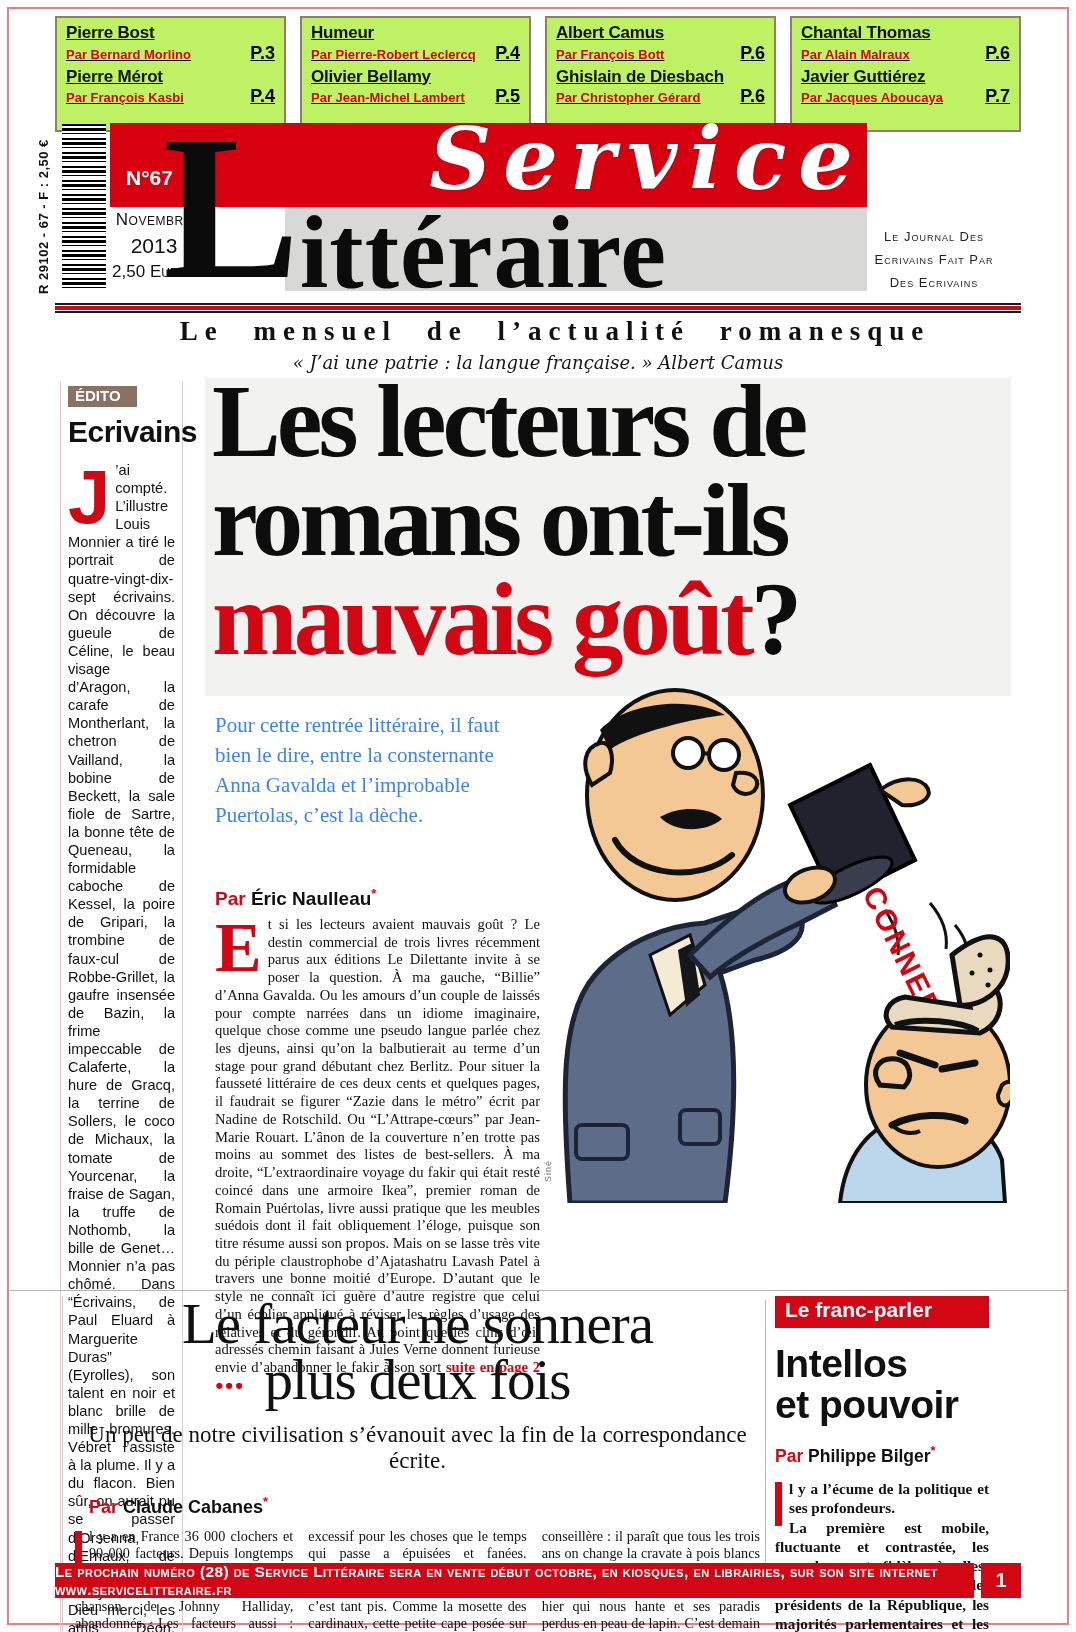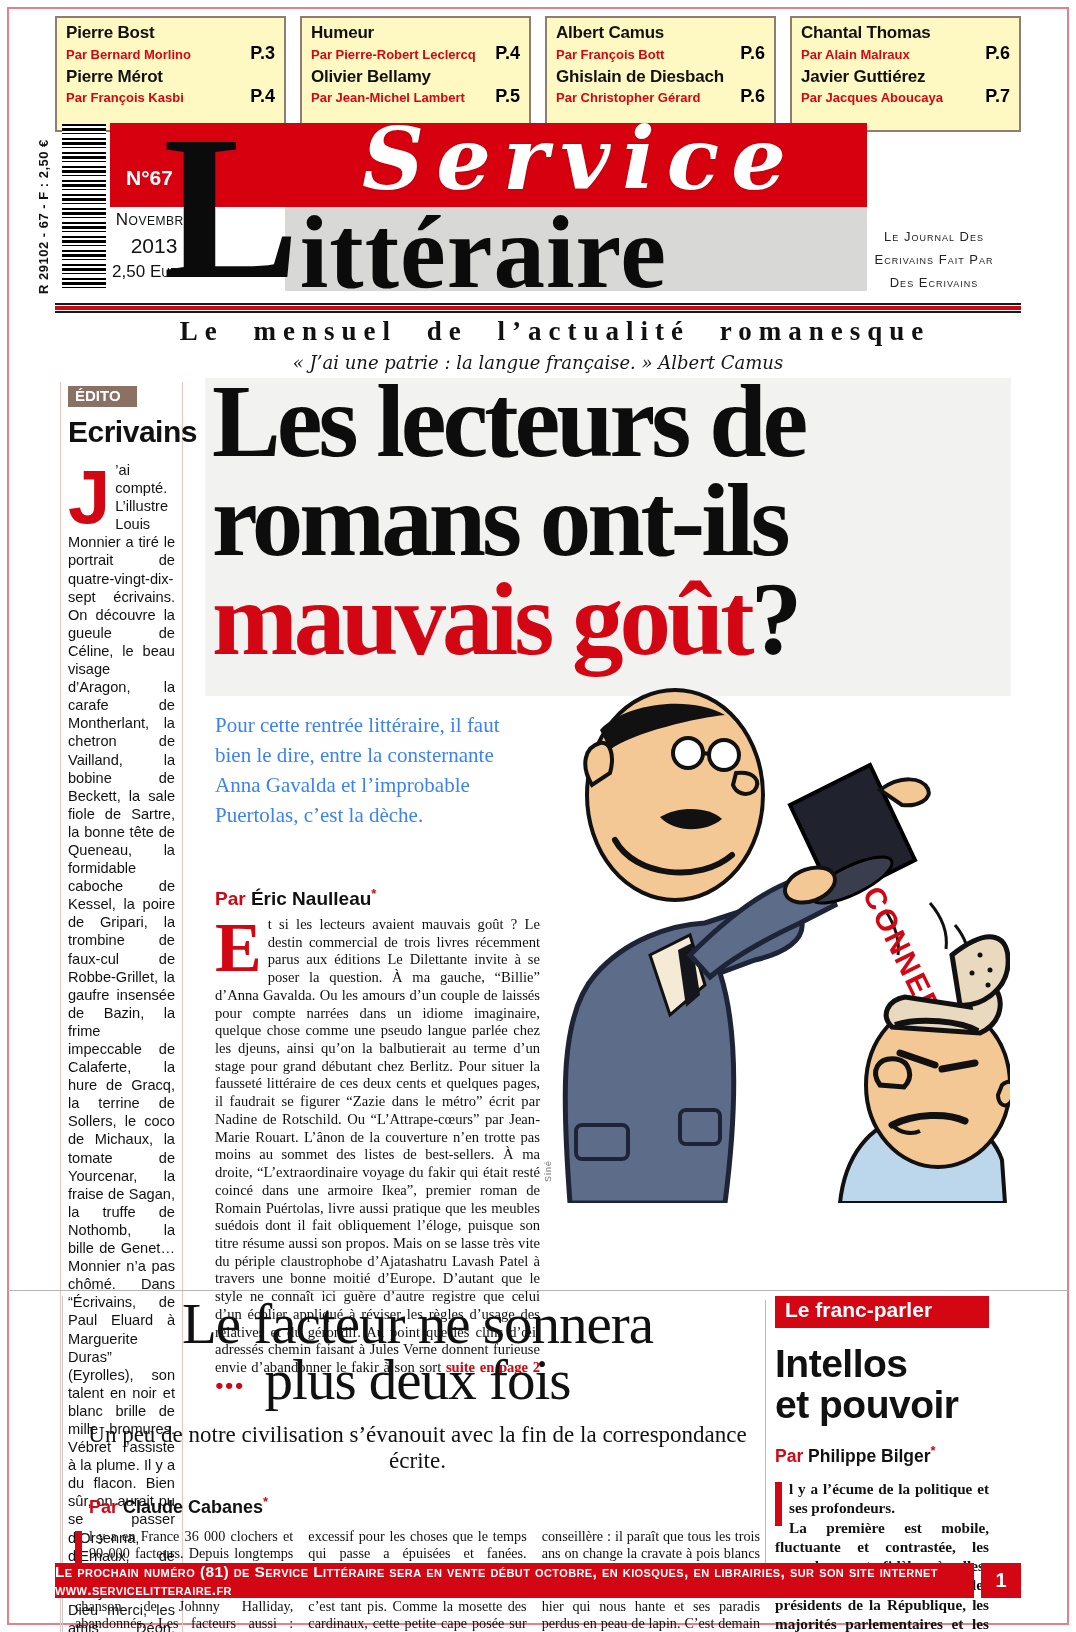--- a/index.html
+++ b/index.html
@@ -8,35 +8,35 @@
     --taupe:#8a7164;
     --boxborder:#8f7e70;
   }
   *{margin:0;padding:0;box-sizing:border-box;}
   body{background:#fff;font-family:"Liberation Sans",sans-serif;color:var(--ink);}
   .sheet{position:relative;width:1076px;height:1632px;background:#fff;overflow:hidden;margin:0 auto;}
   .frame{position:absolute;inset:7px;border:2px solid #e57f8a;pointer-events:none;}
 
   
   .toc{position:absolute;left:55px;top:16px;width:966px;display:flex;gap:14px;}
-  .toc-box{flex:1;border:2px solid var(--boxborder);background:#fef9c3;padding:5px 9px 20px;}
+  .toc-box{flex:1;border:2px solid var(--boxborder);background:#bef264;padding:5px 9px 20px;text-decoration:underline;}
   .toc-title{font-weight:bold;font-size:17px;line-height:1.15;letter-spacing:-.2px;}
   .toc-sub{display:flex;justify-content:space-between;align-items:baseline;margin-bottom:3px;}
   .toc-author{color:var(--red);font-weight:bold;font-size:13px;}
   .toc-page{font-weight:bold;font-size:18px;color:#000;}
 
   
   .mh-red{position:absolute;left:110px;top:123px;width:757px;height:84px;background:#d6000e;}
   .mh-gray{position:absolute;left:285px;top:207px;width:582px;height:84px;background:#d8d8d6;}
   .mh-issue{position:absolute;left:126px;top:166px;color:#fff;font-weight:bold;font-size:21px;}
   .mh-date{position:absolute;left:104px;top:210px;width:100px;text-align:center;font-family:"Liberation Sans",sans-serif;}
   .mh-date .l1{font-variant:small-caps;font-size:17px;letter-spacing:.5px;}
   .mh-date .l2{font-size:21px;margin:4px 0;}
   .mh-date .l3{font-variant:small-caps;font-size:17px;}
-  .mh-script{position:absolute;left:295px;top:116px;width:570px;text-align:center;
+  .mh-script{position:absolute;left:295px;top:116px;width:570px;text-align:right;
     font-family:"DejaVu Serif",serif;font-style:italic;font-weight:bold;font-size:86px;line-height:1;
     color:#fff;letter-spacing:12px;text-shadow:0 0 2px rgba(0,0,0,.28);}
   .mh-main{position:absolute;left:163px;top:120px;height:172px;display:flex;align-items:flex-end;
     font-family:"Liberation Serif",serif;font-weight:bold;color:#0b0b0b;white-space:nowrap;}
   .mh-L{font-size:205px;line-height:.82;}
   .mh-rest{font-size:103px;line-height:.78;letter-spacing:1px;}
   .mh-tagline{position:absolute;left:872px;top:226px;width:124px;text-align:center;
     font-variant:small-caps;font-size:13px;line-height:1.75;letter-spacing:1px;color:#222;}
   .mh-rule{position:absolute;left:55px;top:303px;width:966px;}
   .mh-rule .b1{height:2px;background:#1a1a1a;}
@@ -308,16 +308,16 @@
     </div>
     <div class="fp-byline byline"><span class="par">Par </span><span>Philippe Bilger</span><span class="ast">*</span></div>
     <div class="fp-body">
       <p><span class="bar-drop"></span><span>l y a l’écume de la politique et ses profondeurs.</span></p>
       <p>La première est mobile, fluctuante et contrastée, les secondes sont fidèles à elles-mêmes quels que soient les présidents de la République, les majorités parlementaires et les attentes des citoyens.</p>
 
     </div>
   </div>
 
   <div class="strip">
-    <div class="strip-main">Le prochain numéro (81) de Service Littéraire sera en vente début octobre, en kiosques, en librairies, sur son site internet www.servicelitteraire.fr</div>
+    <div class="strip-main">Le prochain numéro (28) de Service Littéraire sera en vente début octobre, en kiosques, en librairies, sur son site internet www.servicelitteraire.fr</div>
     <div class="strip-page">1</div>
   </div>
 </div>
 
 </body></html>

